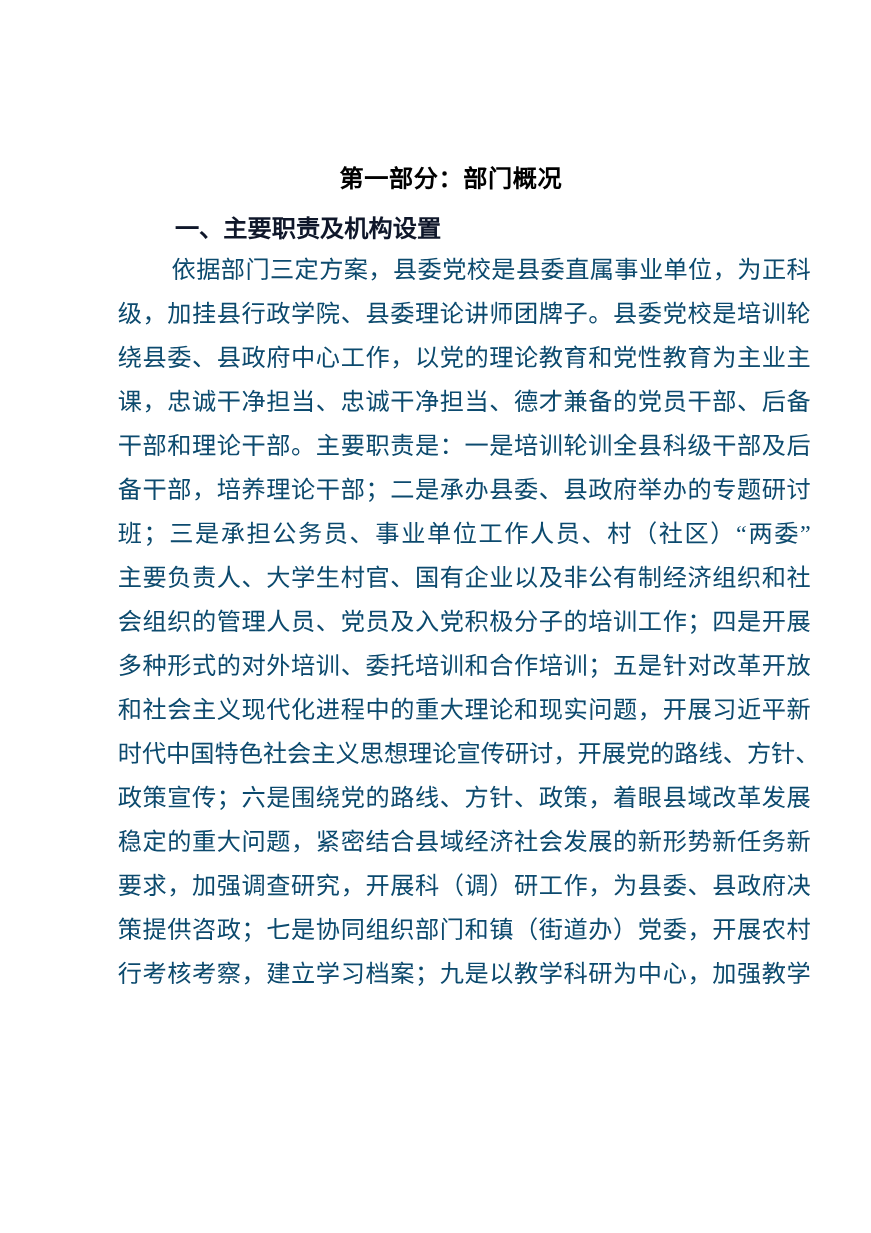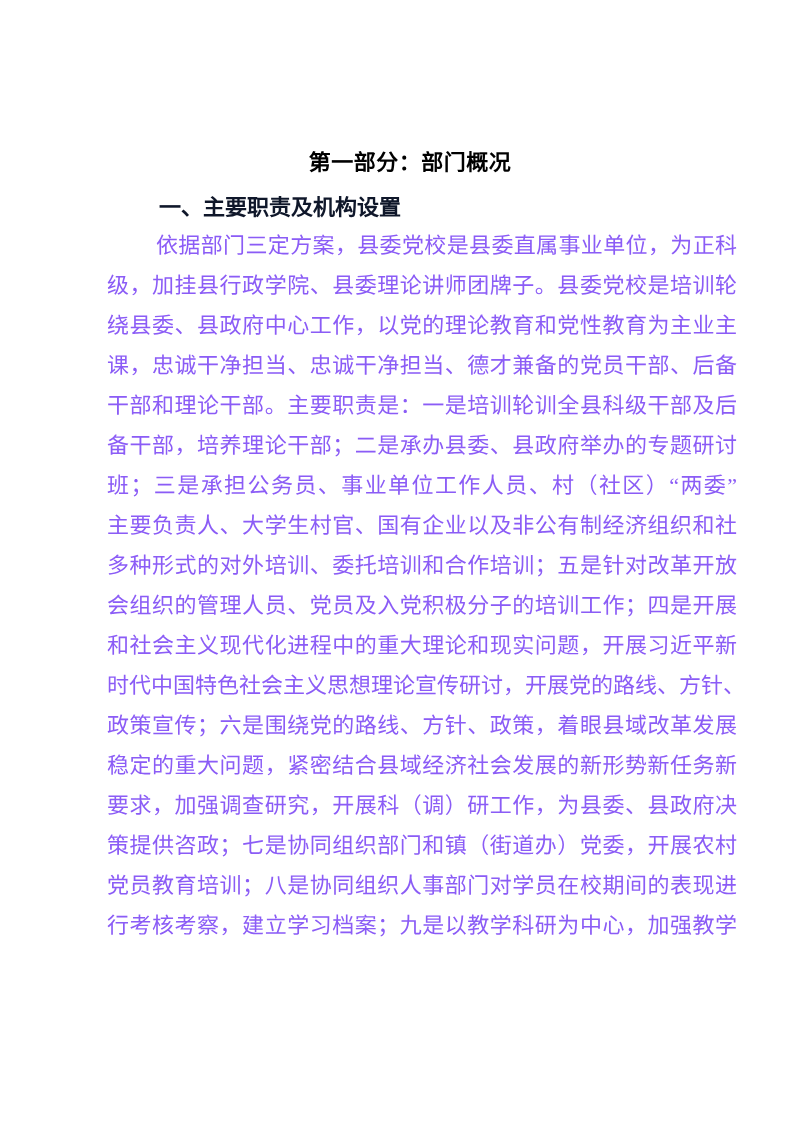--- a/index.html
+++ b/index.html
@@ -37,21 +37,21 @@
     line-height: 31px;
     color: #0f172a;
   }
   .paragraph {
     margin: 3px 0 0 93px;
     width: 630px;
     font-family: "Liberation Serif", serif;
     font-weight: 400;
     font-size: 22px;
     line-height: 40px;
-    color: #8b5cf6;
+    color: #0c4a6e;
   }
   .para-line {
     width: 630px;
     text-align: justify;
     text-align-last: justify;
     text-justify: inter-ideograph;
     white-space: nowrap;
   }
   .para-line.first-line {
     text-indent: 49px;
@@ -68,25 +68,24 @@
 
   <div class="paragraph">
     <div class="para-line first-line">依据部门三定方案，县委党校是县委直属事业单位，为正科</div>
     <div class="para-line">级，加挂县行政学院、县委理论讲师团牌子。县委党校是培训轮</div>
     <div class="para-line">绕县委、县政府中心工作，以党的理论教育和党性教育为主业主</div>
     <div class="para-line">课，忠诚干净担当、忠诚干净担当、德才兼备的党员干部、后备</div>
     <div class="para-line">干部和理论干部。主要职责是：一是培训轮训全县科级干部及后</div>
     <div class="para-line">备干部，培养理论干部；二是承办县委、县政府举办的专题研讨</div>
     <div class="para-line">班；三是承担公务员、事业单位工作人员、村（社区）“两委”</div>
     <div class="para-line">主要负责人、大学生村官、国有企业以及非公有制经济组织和社</div>
+    <div class="para-line">会组织的管理人员、党员及入党积极分子的培训工作；四是开展</div>
     <div class="para-line">多种形式的对外培训、委托培训和合作培训；五是针对改革开放</div>
-    <div class="para-line">会组织的管理人员、党员及入党积极分子的培训工作；四是开展</div>
     <div class="para-line">和社会主义现代化进程中的重大理论和现实问题，开展习近平新</div>
     <div class="para-line">时代中国特色社会主义思想理论宣传研讨，开展党的路线、方针、</div>
     <div class="para-line">政策宣传；六是围绕党的路线、方针、政策，着眼县域改革发展</div>
     <div class="para-line">稳定的重大问题，紧密结合县域经济社会发展的新形势新任务新</div>
     <div class="para-line">要求，加强调查研究，开展科（调）研工作，为县委、县政府决</div>
     <div class="para-line">策提供咨政；七是协同组织部门和镇（街道办）党委，开展农村</div>
-    <div class="para-line">党员教育培训；八是协同组织人事部门对学员在校期间的表现进</div>
     <div class="para-line">行考核考察，建立学习档案；九是以教学科研为中心，加强教学</div>
   </div>
 
 </div>
 
 </body></html>

